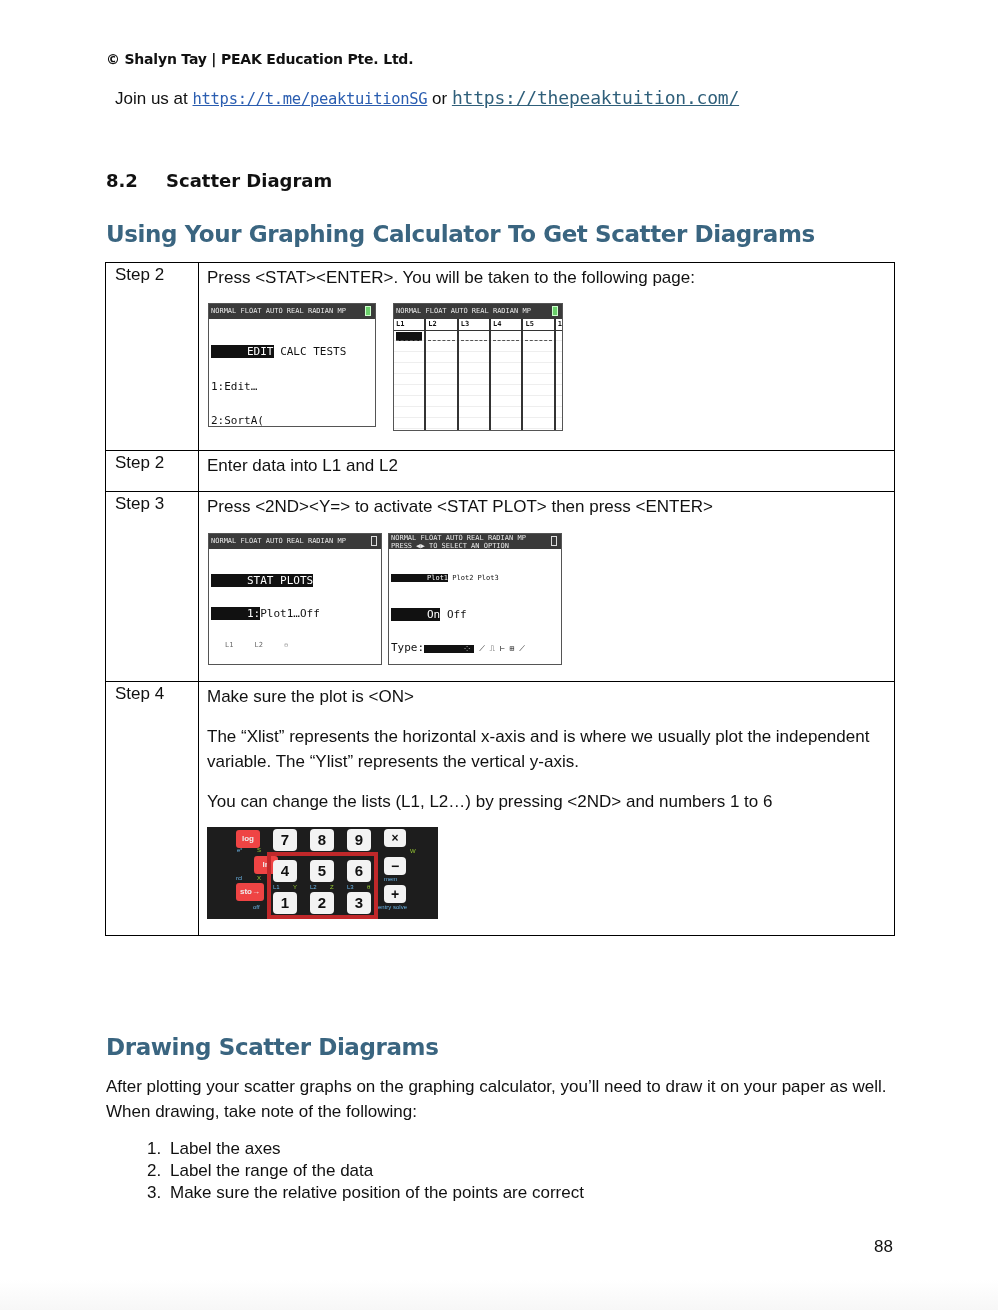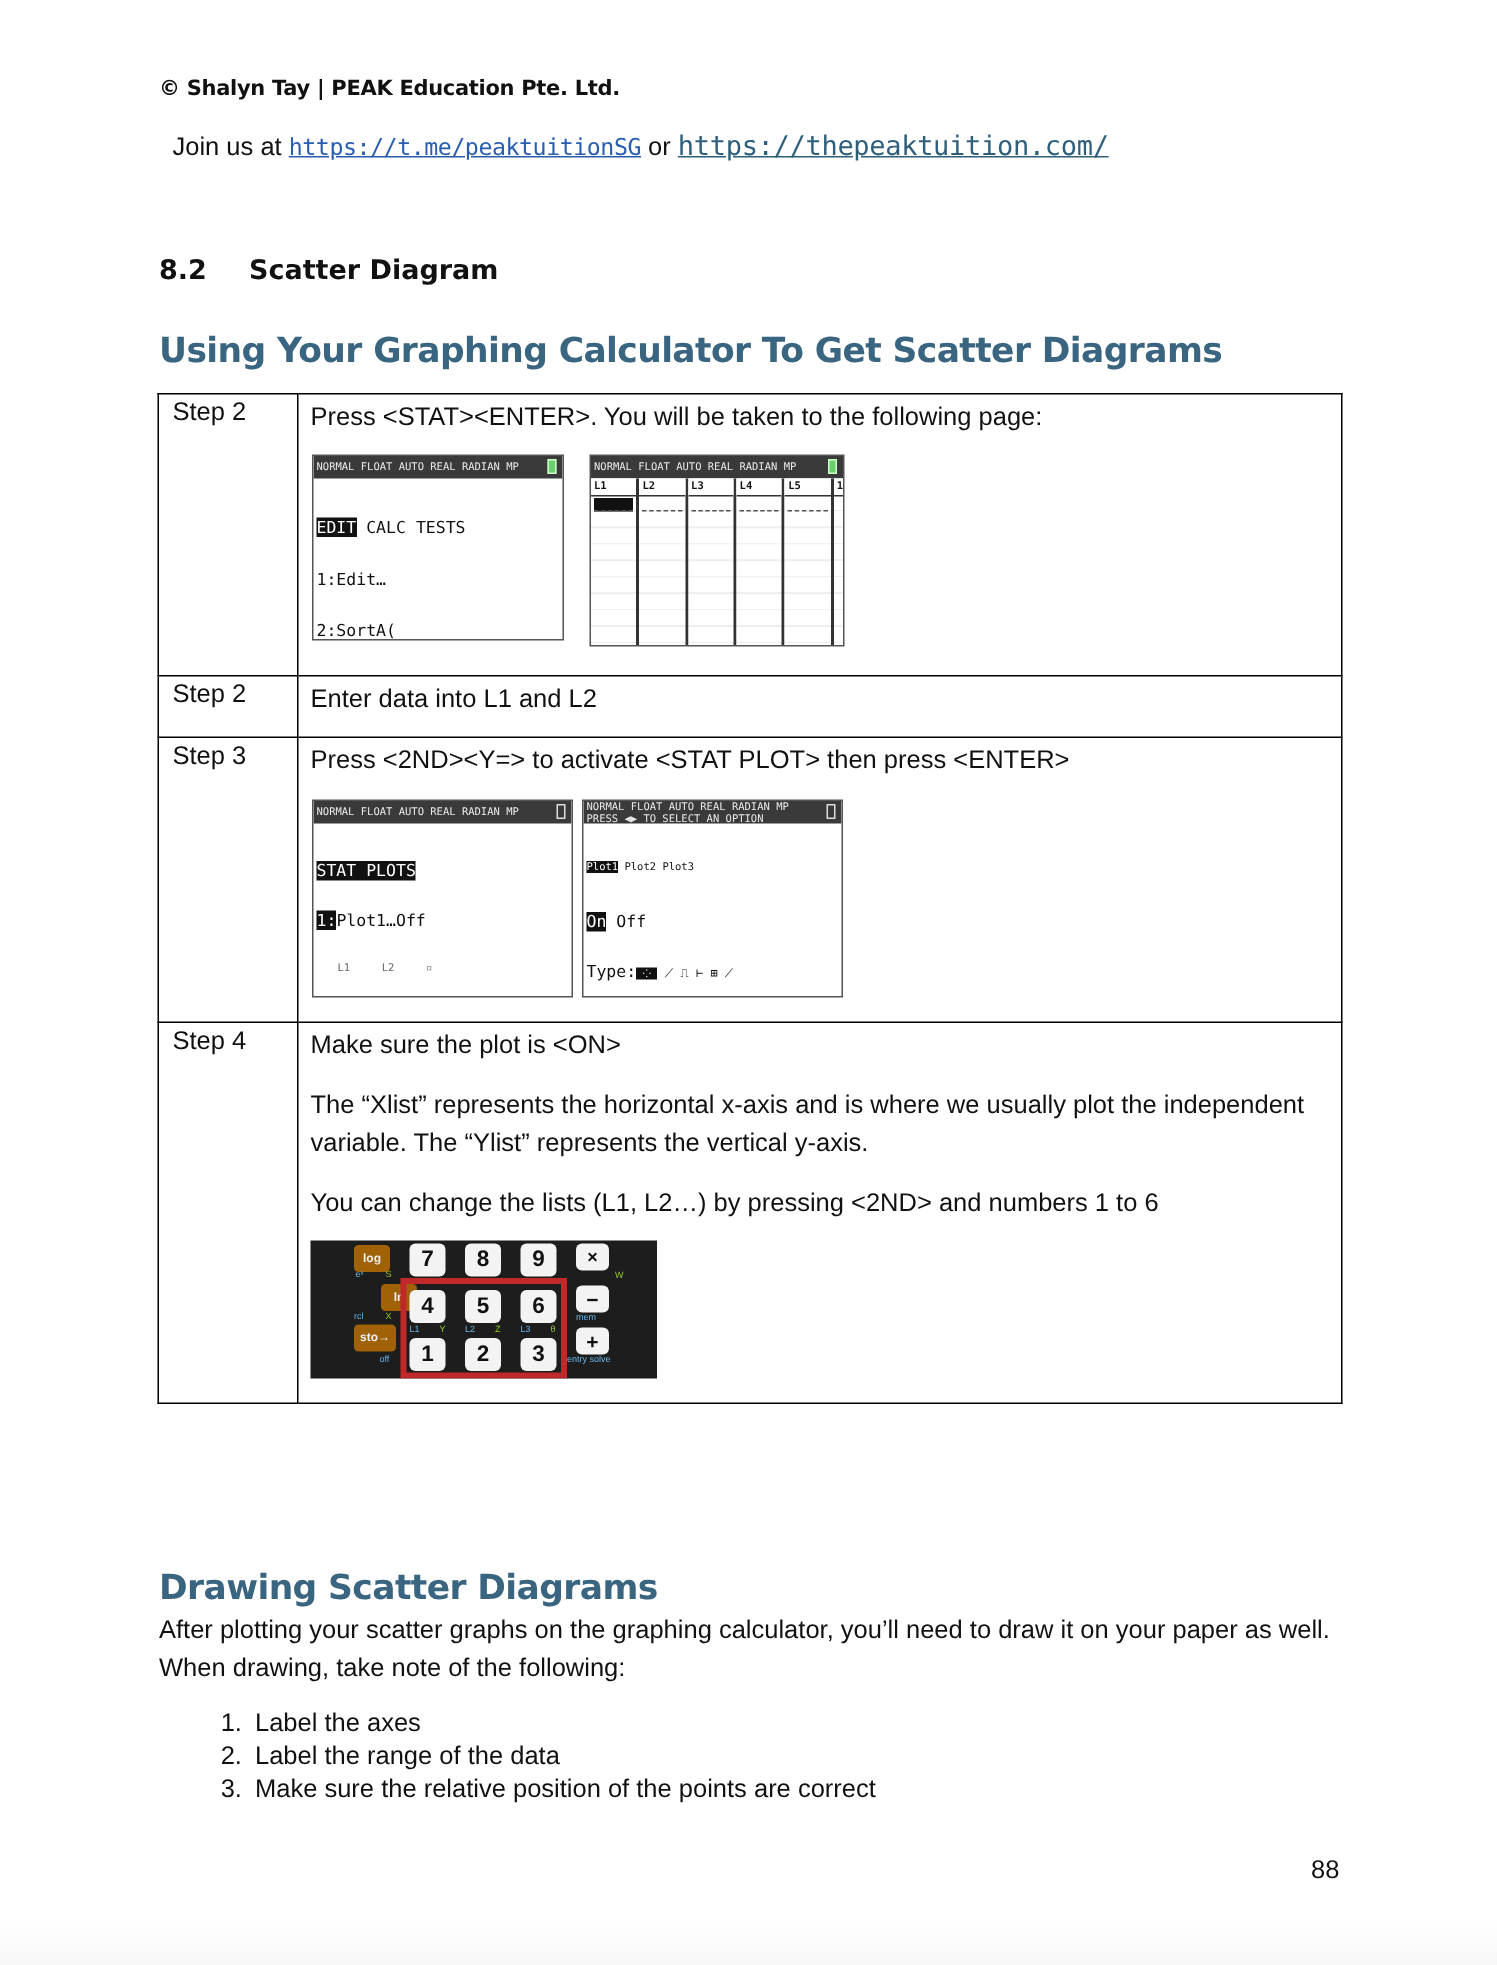--- a/index.html
+++ b/index.html
@@ -11,46 +11,46 @@
   }
   .abs { position: absolute; }
   .copyright { left: 106px; top: 51px; font-size: 14px; font-weight: bold; font-family: "DejaVu Sans", sans-serif; letter-spacing: -0.2px; }
   .join { left: 115px; top: 87px; font-size: 17px; font-family: "Liberation Sans", sans-serif; }
   .join a.l1 { color: #2a5db0; text-decoration: underline; font-family: "DejaVu Sans Mono", monospace; font-size: 15.5px; letter-spacing: -0.3px; }
   .join a.l2 { color: #2f5f7a; text-decoration: underline; font-family: "DejaVu Sans Mono", monospace; font-size: 18px; letter-spacing: -0.2px; }
   .secnum { left: 106px; top: 170px; font-size: 18px; font-weight: bold; font-family: "DejaVu Sans", sans-serif; }
   .sectitle { left: 166px; top: 170px; font-size: 18px; font-weight: bold; font-family: "DejaVu Sans", sans-serif; }
   .h2 { font-size: 23px; font-weight: bold; color: #3a6580; font-family: "DejaVu Sans", sans-serif; letter-spacing: -0.4px; }
   .h2a { left: 106px; top: 221px; }
-  .h2b { left: 106px; top: 1034px; margin-top: 12px; }
+  .h2b { left: 106px; top: 1034px; }
 
   table.steps { position: absolute; left: 105px; top: 262px; width: 790px; border-collapse: collapse; }
   table.steps td { border: 1.5px solid #000; vertical-align: top; padding: 0; font-size: 17px; font-family: "Liberation Sans", sans-serif; }
   td.stepcol { width: 83px; padding: 2px 0 0 9px !important; }
   td.desc { padding: 2px 0 0 8px !important; }
   .para { margin: 0 0 0 0; line-height: 25px; }
 
   .calc { border: 1px solid #555; background: #fff; font-family: "DejaVu Sans Mono", monospace; color: #111; position: relative; box-sizing: border-box; overflow: hidden; }
   .status { background: #3a3a3a; color: #e9e9e9; font-size: 7px; height: 15px; line-height: 7.5px; padding: 1px 2px; box-sizing: border-box; white-space: pre; position: relative; letter-spacing: 0; }
   .status.one { line-height: 13px; }
   .batt { position: absolute; right: 4px; top: 2px; width: 6px; height: 10px; border: 1px solid #ddd; box-sizing: border-box; }
   .batt.full { background: #6bd06b; border-color: #cfc; }
   .menu { font-size: 11px; line-height: 11.5px; padding: 4px 2px; white-space: pre; }
-  .inv { background: #111; color: #fff; }
+  .inv { background: #111; color: #fff; padding-left: 36px; }
   .sub { font-size: 7px; color: #666; padding-left: 14px; line-height: 9px; }
   .listgrid { display: flex; border-bottom: 2px solid #333; height: 111px; }
   .lcol { flex: 1; border-right: 2px solid #333; position: relative; font-size: 7px; background: repeating-linear-gradient(to bottom, #fff 0, #fff 10px, #eee 10px, #eee 11px); }
   .lcol:last-child { flex: 0.2; border-right: none; }
   .lhead { background: #fff; border-bottom: 1px solid #333; height: 11px; line-height: 11px; padding-left: 2px; font-weight: bold; }
   .dash { height: 8px; margin: 1px 2px; border-bottom: 1px dashed #555; }
   .dash.sel { background: #111; }
 
   .keypad { position: relative; width: 231px; height: 92px; background: #1d1d1d; overflow: hidden; }
   .key { position: absolute; background: #f3f3f3; color: #111; border-radius: 4px; font-family: "Liberation Sans", sans-serif; font-weight: bold; font-size: 15px; text-align: center; line-height: 22px; width: 24px; height: 22px; }
-  .skey { position: absolute; background: #a16207; color: #eee; border-radius: 3px; font-family: "Liberation Sans", sans-serif; font-size: 8px; font-weight: bold; text-align: center; line-height: 18px; width: 24px; height: 18px; }
+  .skey { position: absolute; background: #ef4444; color: #eee; border-radius: 3px; font-family: "Liberation Sans", sans-serif; font-size: 8px; font-weight: bold; text-align: center; line-height: 18px; width: 24px; height: 18px; }
   .tiny { position: absolute; font-family: "Liberation Sans", sans-serif; font-size: 6px; }
   .redbox { position: absolute; left: 60px; top: 25px; width: 111px; height: 67px; border: 4px solid #c0282a; box-sizing: border-box; }
 
   .body-text { left: 106px; top: 1074px; width: 790px; font-size: 17px; line-height: 25px; font-family: "Liberation Sans", sans-serif; }
   ol.notes { position: absolute; left: 136px; top: 1138px; margin: 0; padding: 0 0 0 30px; font-size: 17px; line-height: 22px; font-family: "Liberation Sans", sans-serif; }
   ol.notes li { padding-left: 4px; }
   .pagenum { left: 874px; top: 1237px; font-size: 17px; font-family: "Liberation Sans", sans-serif; text-align: right; }
 </style>
 </head>
 <body>

